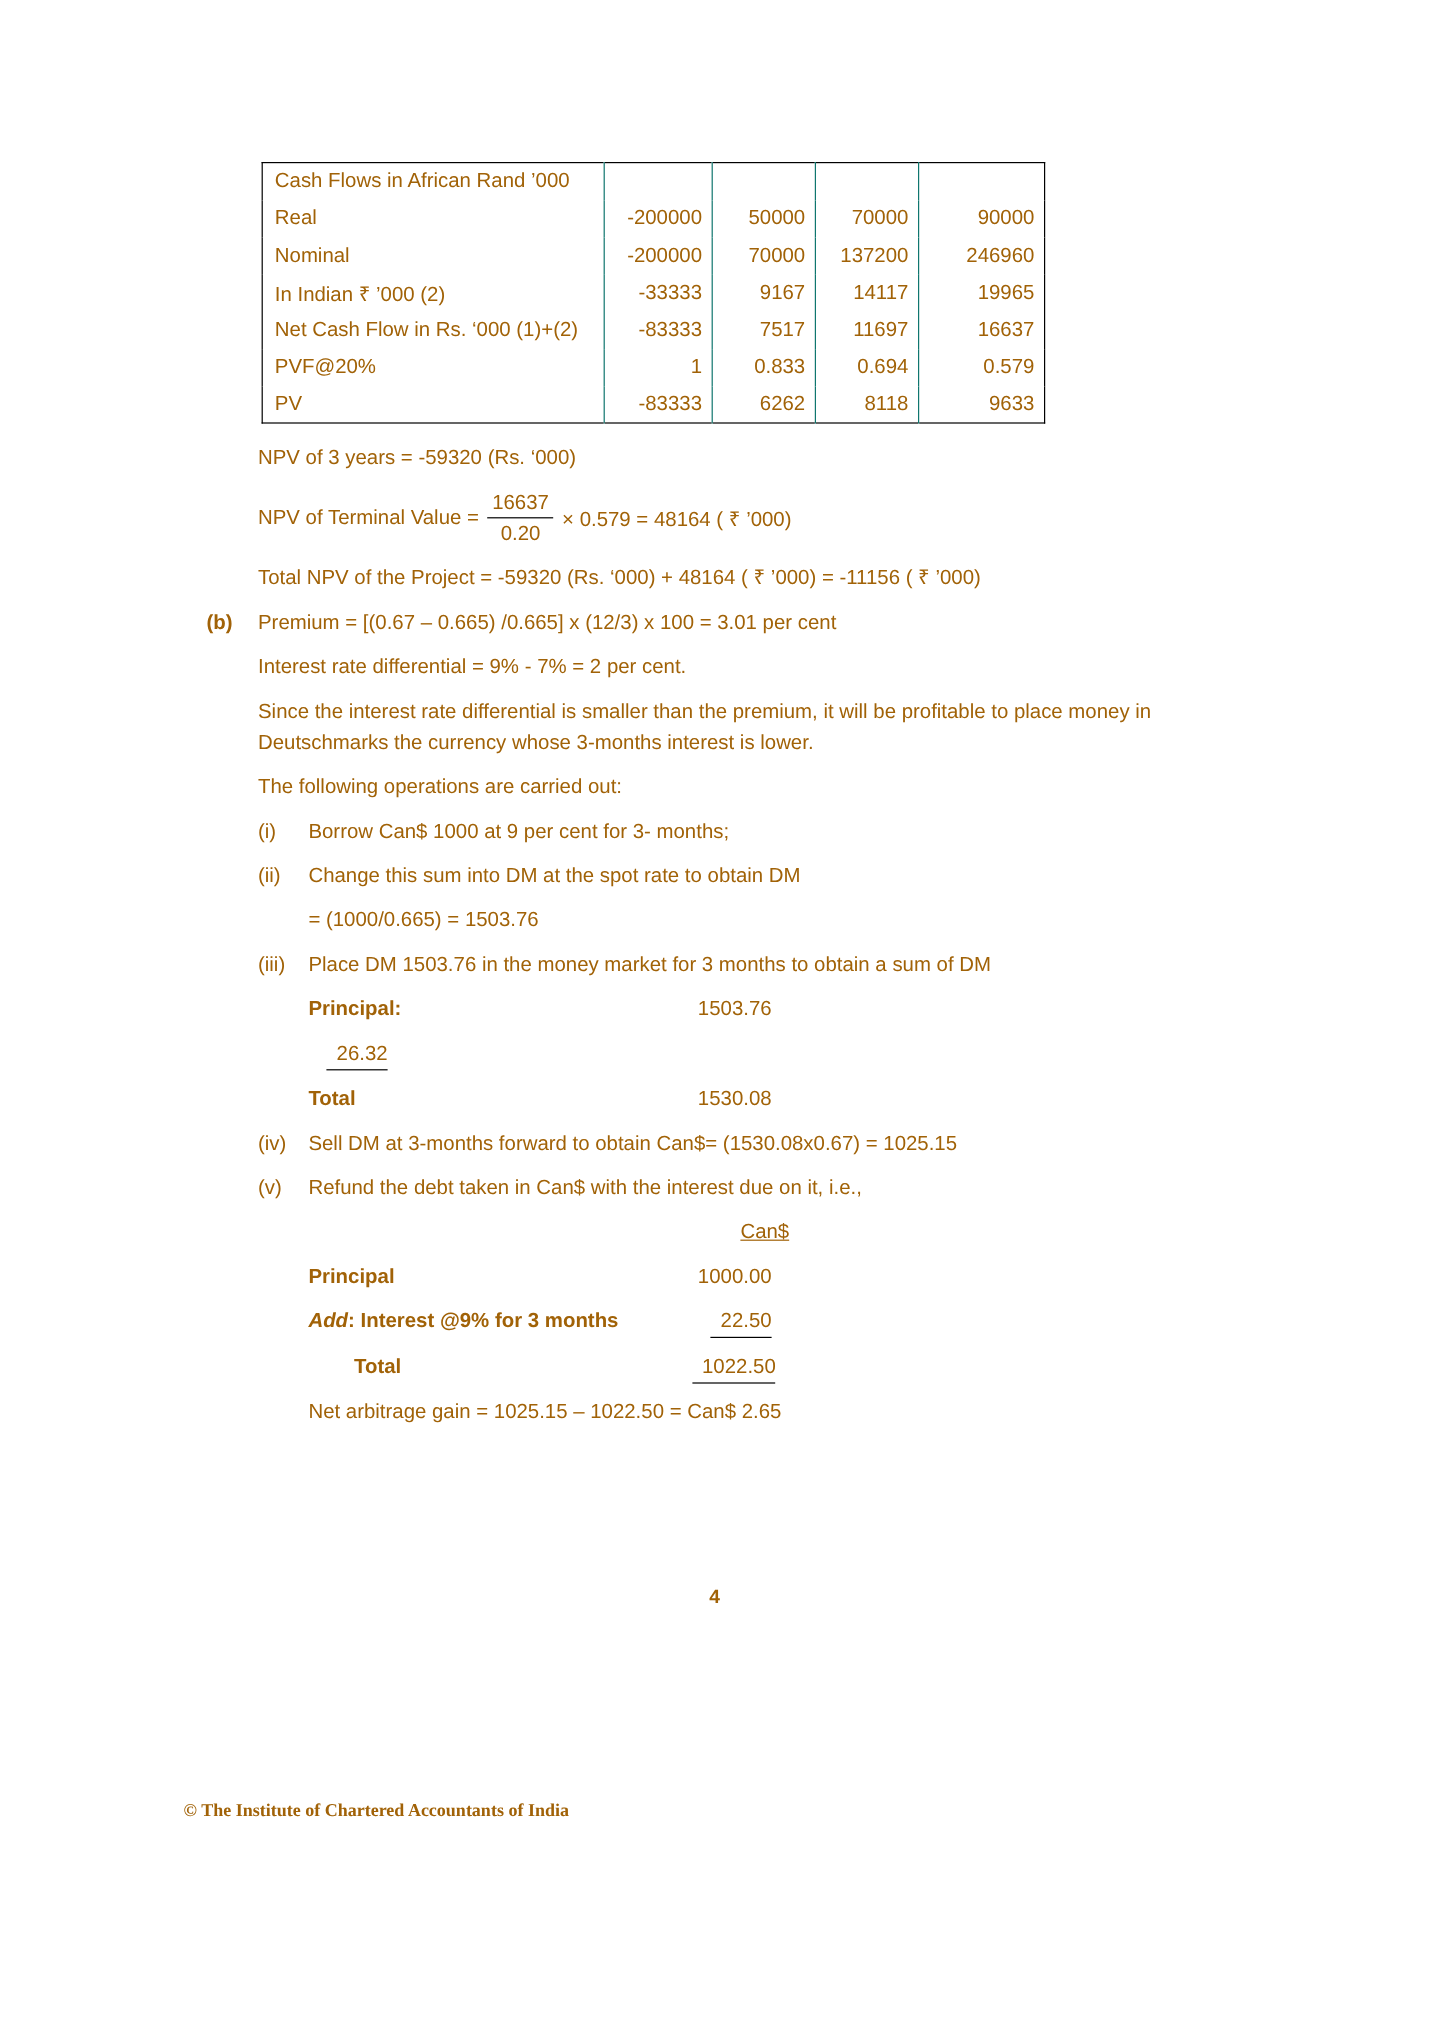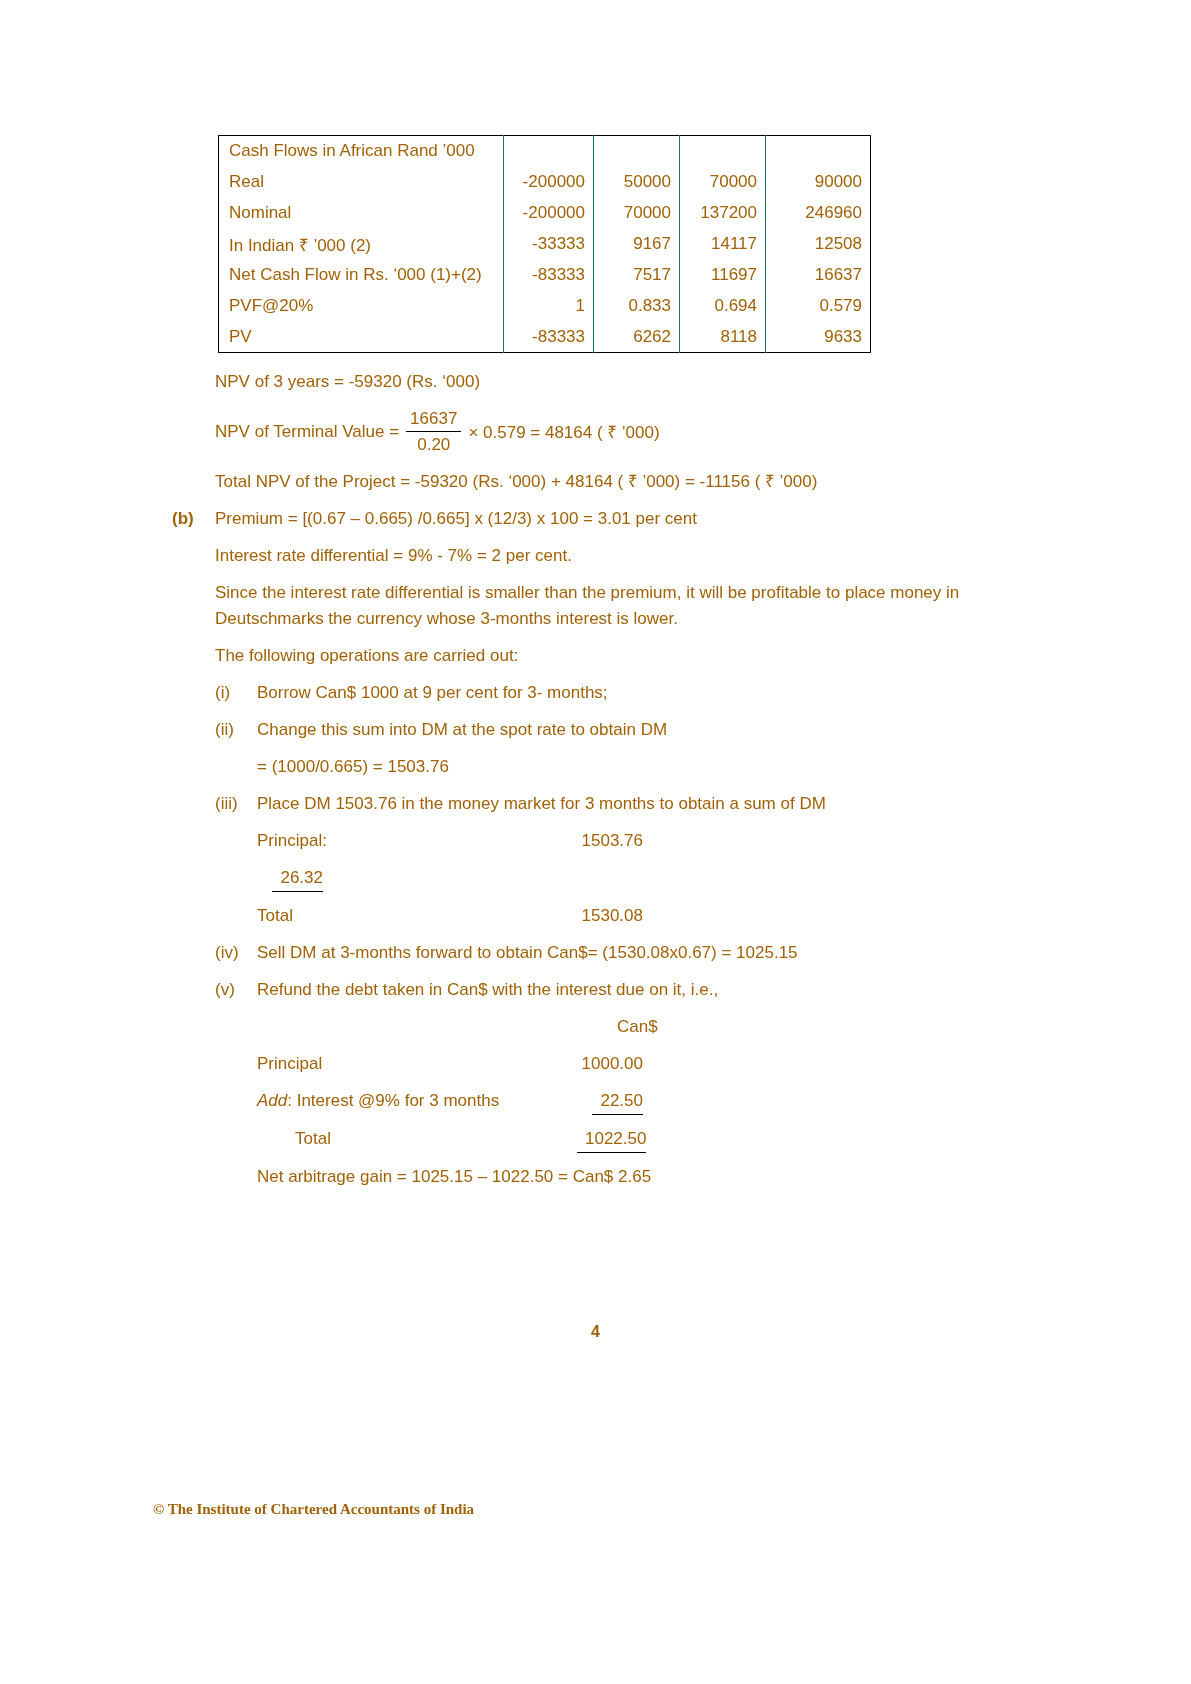--- a/index.html
+++ b/index.html
@@ -50,25 +50,25 @@
 
   .b-row { display: flex; margin-left: -43px; }
   .b-marker { width: 43px; font-weight: bold; line-height: 26px; flex: none; }
   .b-body { flex: 1; min-width: 0; }
 
   .list-item { display: flex; }
   .li-num { width: 42px; flex: none; line-height: 26px; }
   .li-body { flex: 1; min-width: 0; }
 
   .calc-row { display: flex; line-height: 26px; margin-bottom: 11px; }
-  .calc-label { width: 320px; flex: none; }
+  .calc-label { width: 320px; flex: none; font-weight: bold; }
   .calc-value { width: 66px; flex: none; text-align: right; }
   .underlined { display: inline-block; border-bottom: 1.5px solid #000; padding-left: 8px; }
   .indent38 { padding-left: 38px; }
-  .currency-header { margin-left: 360px; line-height: 26px; margin-bottom: 11px; }
+  .currency-header { margin-left: 360px; line-height: 26px; margin-bottom: 11px; text-decoration: underline; }
   .italic { font-style: italic; }
 
   .page-number {
     position: absolute;
     top: 1323px;
     left: 0;
     width: 100%;
     text-align: center;
     font-weight: bold;
     font-size: 16px;
@@ -116,21 +116,21 @@
         <td class="num">-200000</td>
         <td class="num">70000</td>
         <td class="num">137200</td>
         <td class="num">246960</td>
       </tr>
       <tr>
         <td>In Indian ₹ ’000 (2)</td>
         <td class="num">-33333</td>
         <td class="num">9167</td>
         <td class="num">14117</td>
-        <td class="num">12508</td>
+        <td class="num">19965</td>
       </tr>
       <tr>
         <td>Net Cash Flow in Rs. ‘000 (1)+(2)</td>
         <td class="num">-83333</td>
         <td class="num">7517</td>
         <td class="num">11697</td>
         <td class="num">16637</td>
       </tr>
       <tr>
         <td>PVF@20%</td>

